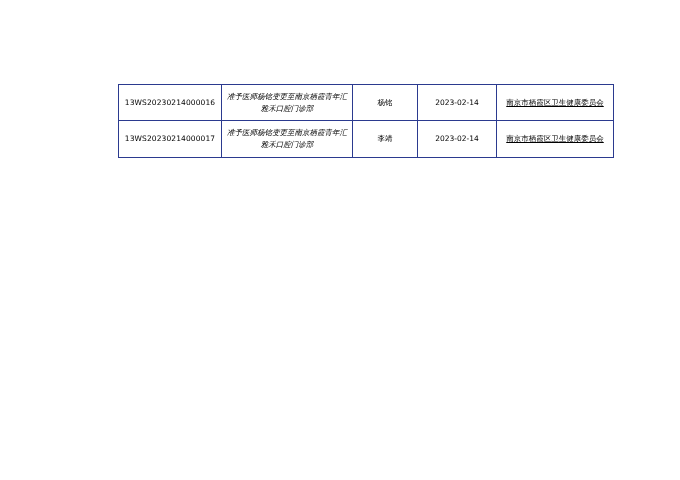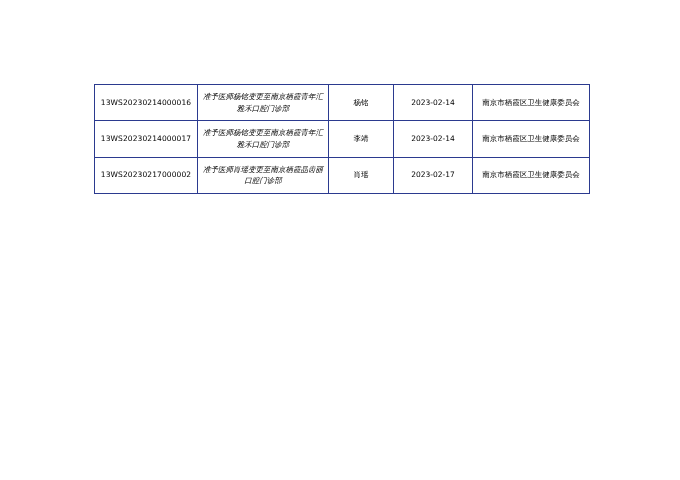--- a/index.html
+++ b/index.html
@@ -14,41 +14,41 @@
     overflow: hidden;
   }
   .page {
     position: relative;
     width: 680px;
     height: 480px;
     background: #ffffff;
   }
   .doc-table {
     position: absolute;
-    left: 94px;
+    left: 118px;
     top: 84px;
     width: 460px;
     border-collapse: collapse;
     table-layout: fixed;
   }
   .doc-table td {
     border: 1px solid #2b3a8f;
     color: #000000;
     font-size: 7.5px;
     line-height: 1.55;
     text-align: center;
     vertical-align: middle;
     padding: 6px 3px;
     word-break: break-all;
   }
   .col-code   { width: 96px; }
   .col-matter { width: 124px; }
   .col-name   { width: 58px; margin-top: 38px; }
   .col-date   { width: 72px; }
-  .col-org    { width: 110px; }
+  .col-org    { width: 110px; text-decoration: underline; }
 
   .cell-code {
     letter-spacing: 0.1px;
     font-size: 7.5px;
   }
   .cell-matter {
     font-size: 7.5px;
     line-height: 1.9;
     font-style: italic;
   }
@@ -70,22 +70,15 @@
         <td class="col-date">2023-02-14</td>
         <td class="col-org cell-org">南京市栖霞区卫生健康委员会</td>
       </tr>
       <tr>
         <td class="col-code cell-code">13WS20230214000017</td>
         <td class="col-matter cell-matter">准予医师杨铭变更至南京栖霞青年汇雅禾口腔门诊部</td>
         <td class="col-name">李靖</td>
         <td class="col-date">2023-02-14</td>
         <td class="col-org cell-org">南京市栖霞区卫生健康委员会</td>
       </tr>
-      <tr>
-        <td class="col-code cell-code">13WS20230217000002</td>
-        <td class="col-matter cell-matter">准予医师肖瑶变更至南京栖霞晶齿丽口腔门诊部</td>
-        <td class="col-name">肖瑶</td>
-        <td class="col-date">2023-02-17</td>
-        <td class="col-org cell-org">南京市栖霞区卫生健康委员会</td>
-      </tr>
     </tbody>
   </table>
 </div>
 
 </body></html>

